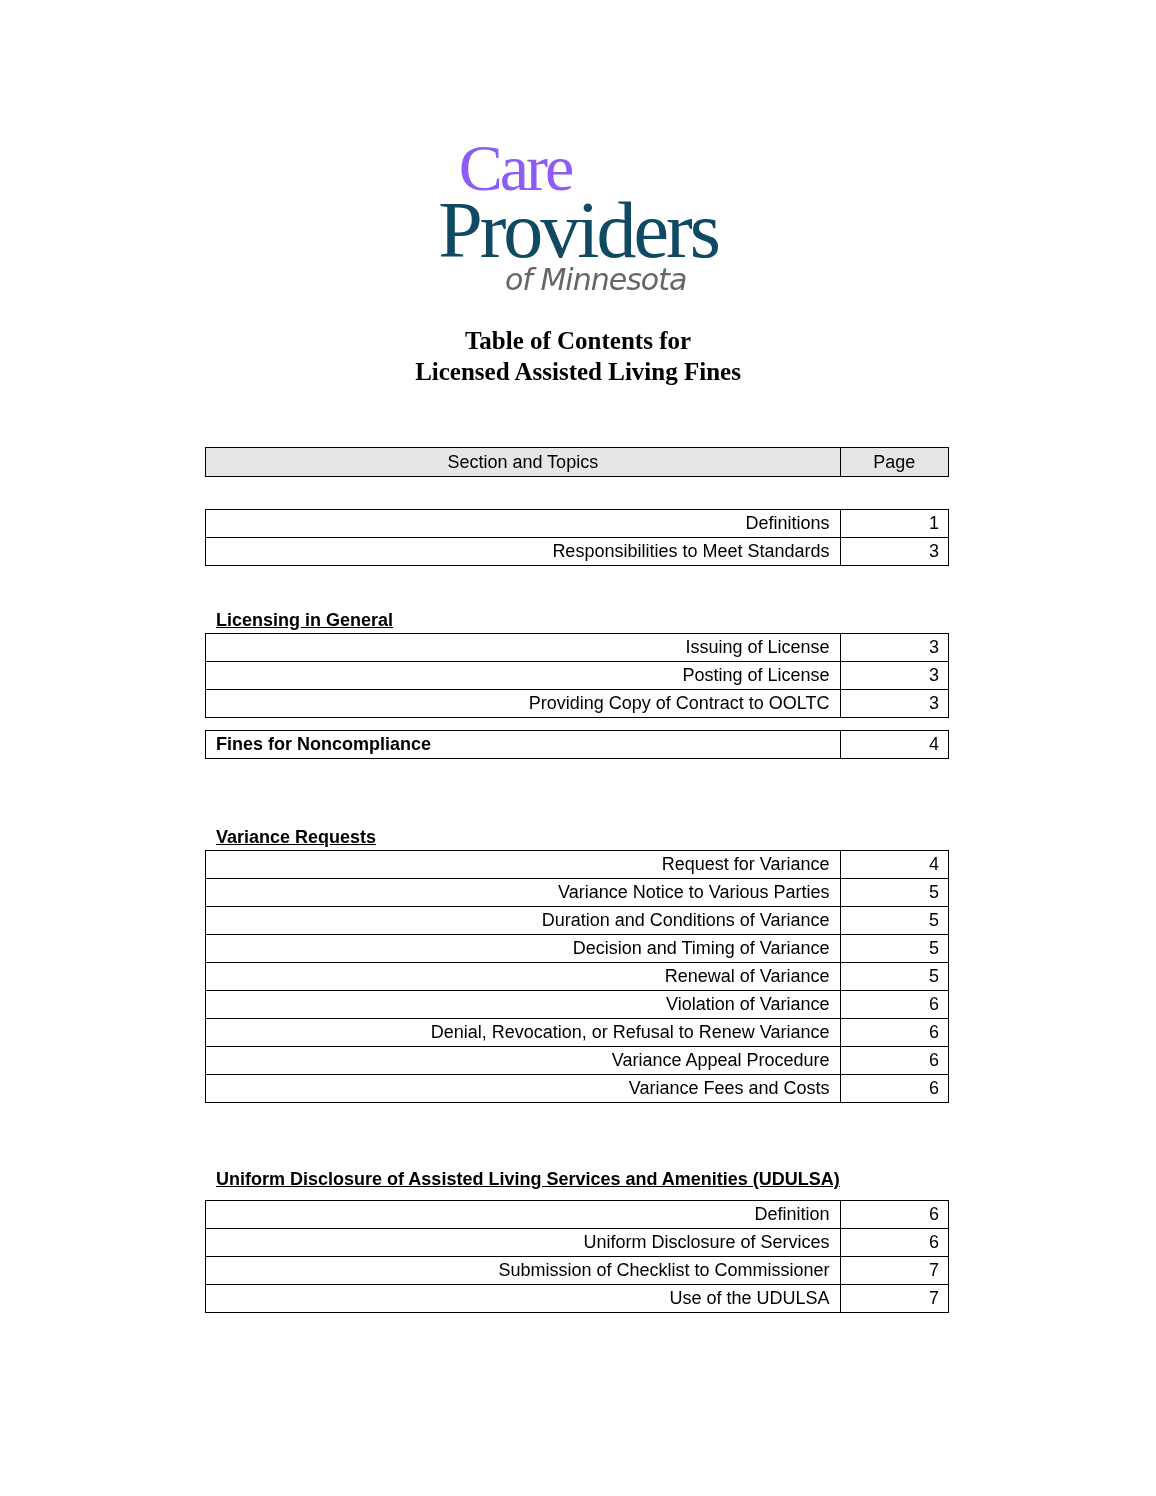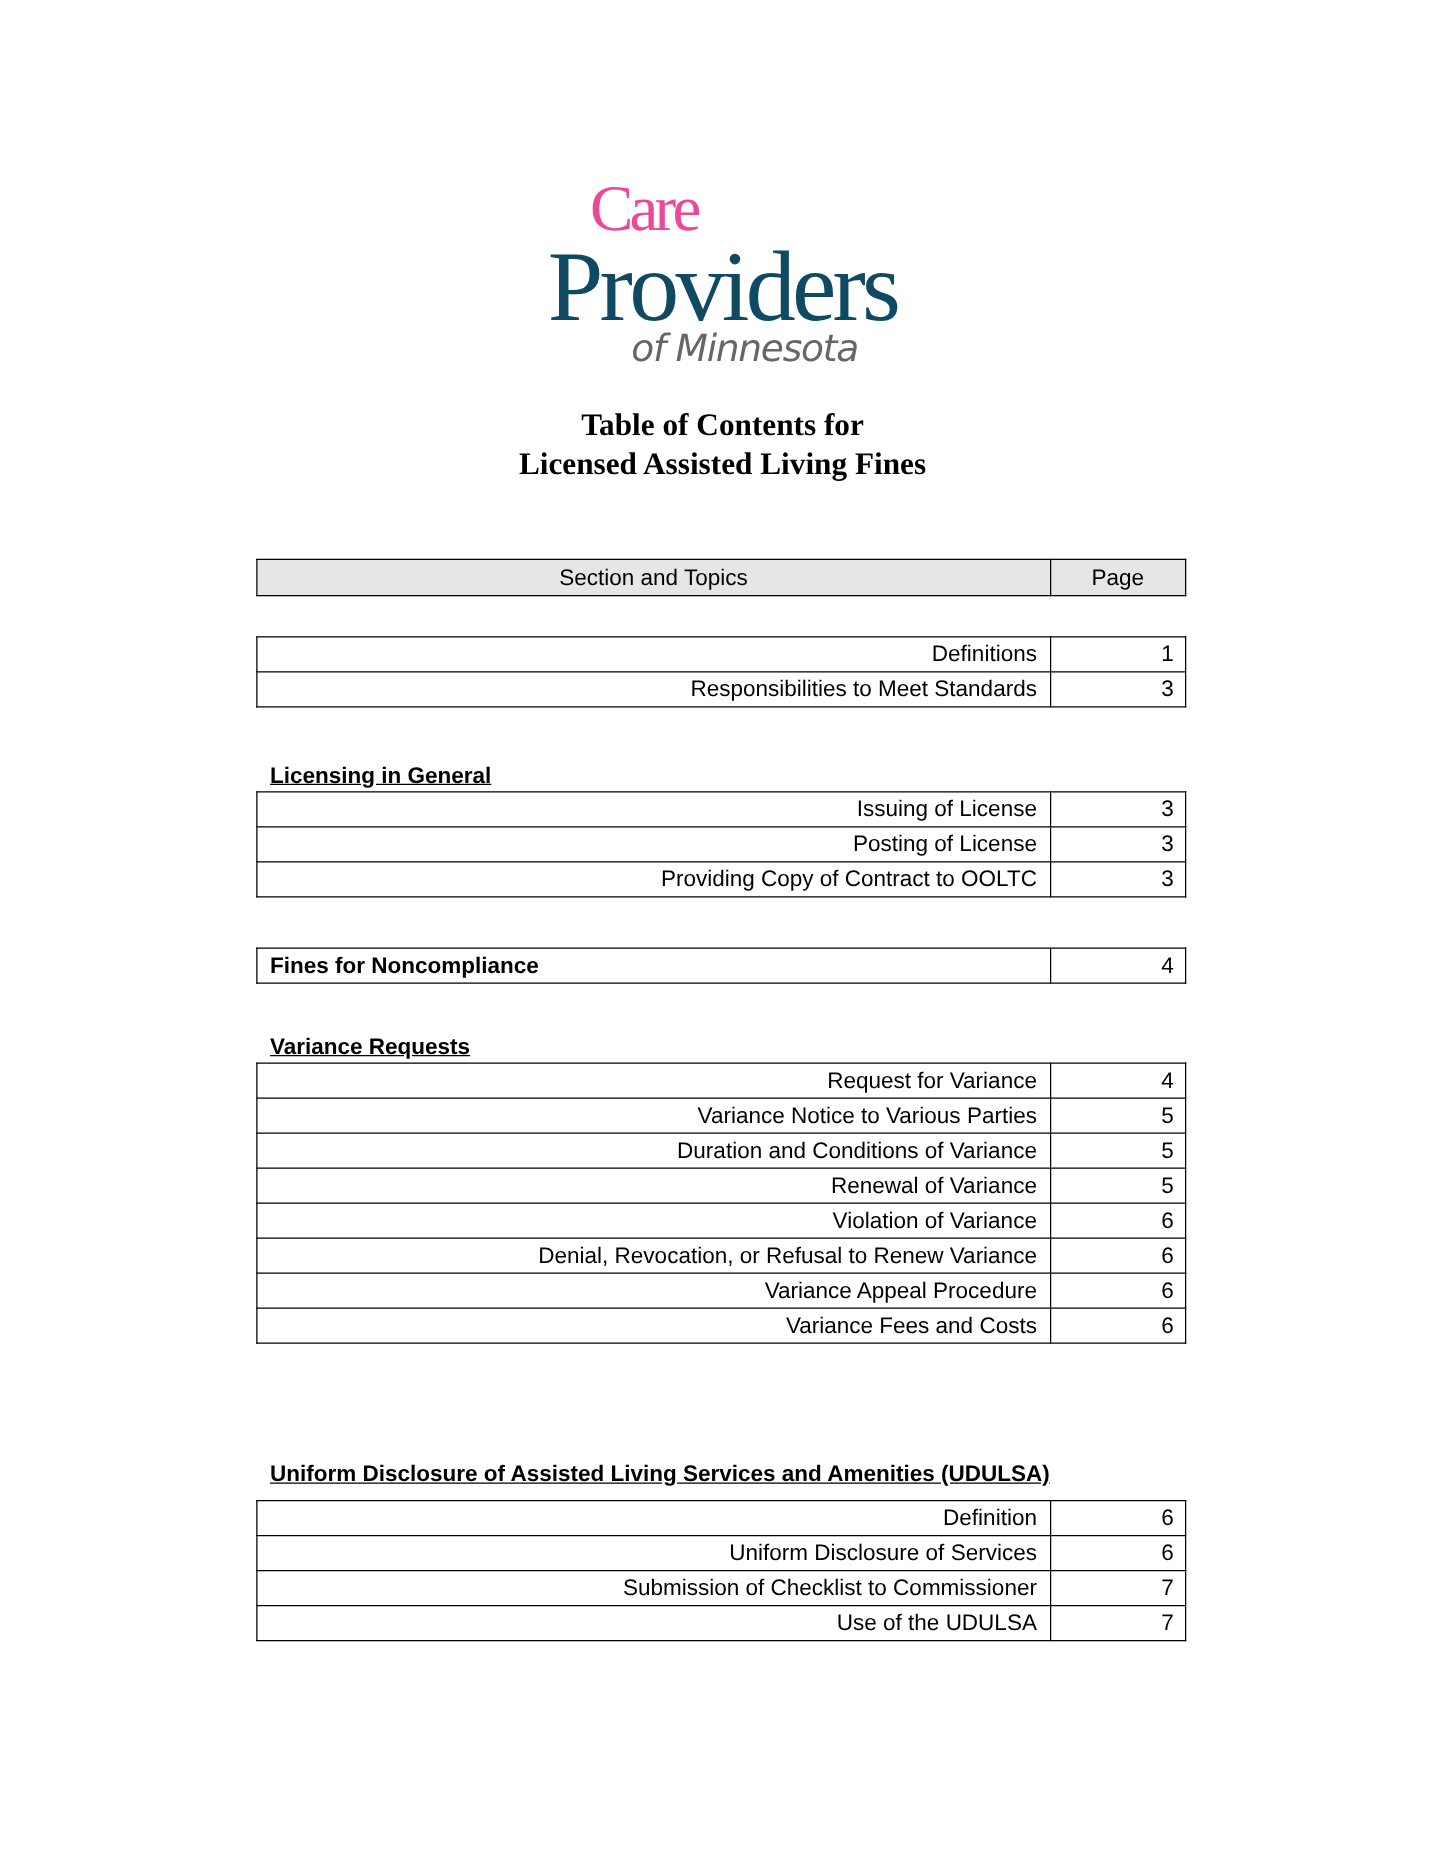--- a/index.html
+++ b/index.html
@@ -1,17 +1,17 @@
 <!DOCTYPE html>
 <html><head>
 <meta charset="utf-8">
 <style>
   html, body { margin:0; padding:0; background:#ffffff; }
   body { width:1156px; height:1496px; position:relative; overflow:hidden; font-family:"Liberation Sans", sans-serif; color:#000; }
-  .logo-care { position:absolute; top:128px; left:0; width:1030px; text-align:center; font-family:"Liberation Serif", serif; font-size:52px; line-height:80px; color:#ec4899; letter-spacing:-3px; }
+  .logo-care { position:absolute; top:128px; left:0; width:1030px; text-align:center; font-family:"Liberation Serif", serif; font-size:66px; line-height:80px; color:#8b5cf6; letter-spacing:-3px; }
   .logo-prov { position:absolute; top:190px; left:0; width:1156px; text-align:center; font-family:"Liberation Serif", serif; font-size:80px; line-height:80px; color:#0f4a62; letter-spacing:-3px; }
   .logo-mn { position:absolute; top:262px; left:505px; font-family:"DejaVu Sans", sans-serif; font-style:italic; font-size:30px; line-height:36px; color:#666; letter-spacing:-1px; }
   .title { position:absolute; left:0; width:1156px; text-align:center; font-family:"Liberation Serif", serif; font-weight:bold; font-size:25px; line-height:30px; }
   .tbl { position:absolute; left:205px; width:744px; border-collapse:collapse; }
   .tbl td { border:1.5px solid #000; height:28px; padding:0; font-size:18px; font-family:"Liberation Sans", sans-serif; }
   .tbl td.topic { width:626px; text-align:right; padding-right:10px; box-sizing:border-box; }
   .tbl td.page { width:107px; text-align:right; padding-right:9px; box-sizing:border-box; }
   .tbl.header td { background:#e6e6e6; font-weight:normal; text-align:center; height:29px; }
   .tbl td.bold-left { font-weight:bold; text-align:left; padding-left:10px; }
   .sec-label { position:absolute; left:216px; font-weight:bold; font-size:18px; line-height:22px;text-decoration:underline; }
@@ -61,21 +61,21 @@
         <td class="topic">Posting of License</td>
         <td class="page">3</td>
       </tr>
   <tr>
         <td class="topic">Providing Copy of Contract to OOLTC</td>
         <td class="page">3</td>
       </tr>
 </tbody>
   </table>
 
-<table class="tbl" style="top:758px;">
+<table class="tbl" style="top:730px;">
   <tbody>
       <tr>
         <td class="topic bold-left">Fines for Noncompliance</td>
         <td class="page">4</td>
       </tr>
 </tbody>
   </table>
 
 <div class="sec-label" style="top:826px;">Variance Requests</div>
 <table class="tbl" style="top:850px;">
@@ -83,20 +83,24 @@
       <tr>
         <td class="topic">Request for Variance</td>
         <td class="page">4</td>
       </tr>
   <tr>
         <td class="topic">Variance Notice to Various Parties</td>
         <td class="page">5</td>
       </tr>
   <tr>
         <td class="topic">Duration and Conditions of Variance</td>
+        <td class="page">5</td>
+      </tr>
+  <tr>
+        <td class="topic">Decision and Timing of Variance</td>
         <td class="page">5</td>
       </tr>
   <tr>
         <td class="topic">Renewal of Variance</td>
         <td class="page">5</td>
       </tr>
   <tr>
         <td class="topic">Violation of Variance</td>
         <td class="page">6</td>
       </tr>

